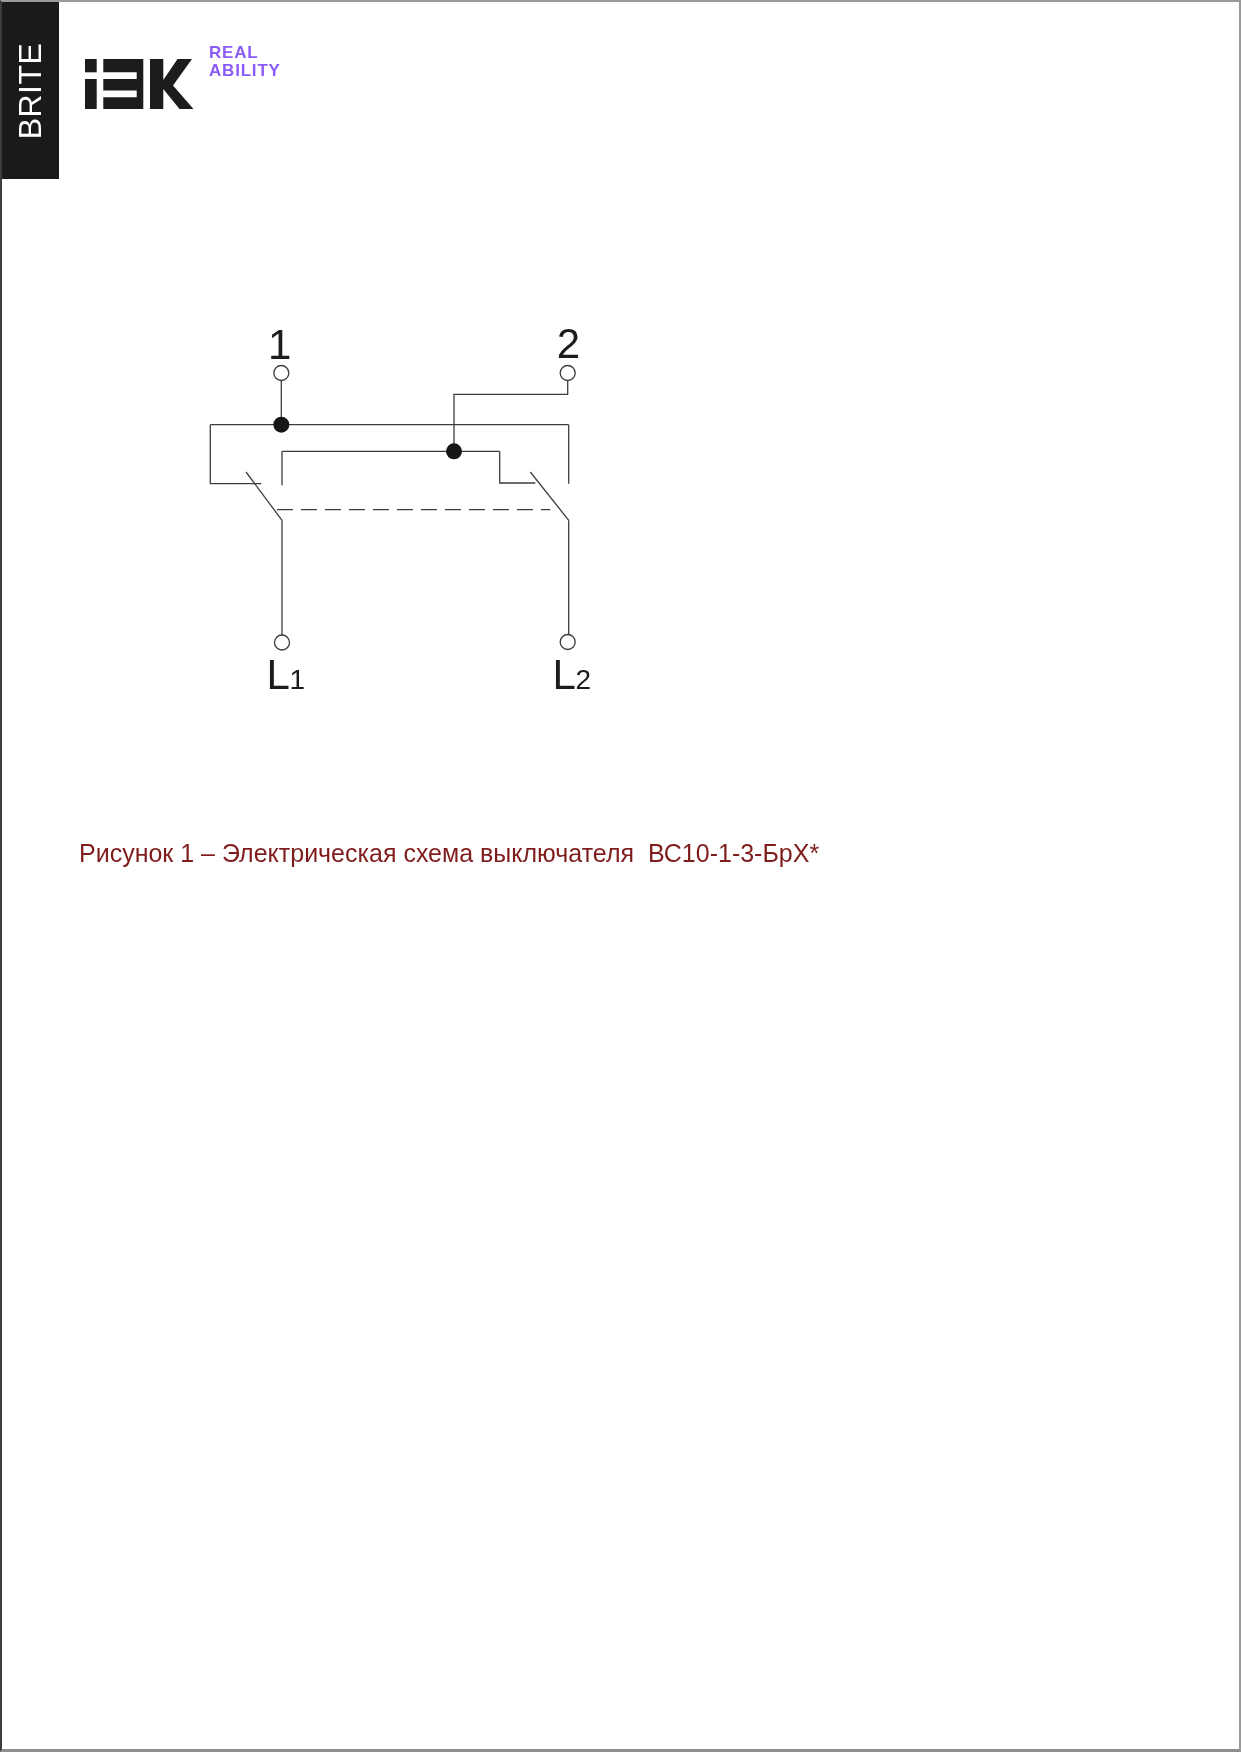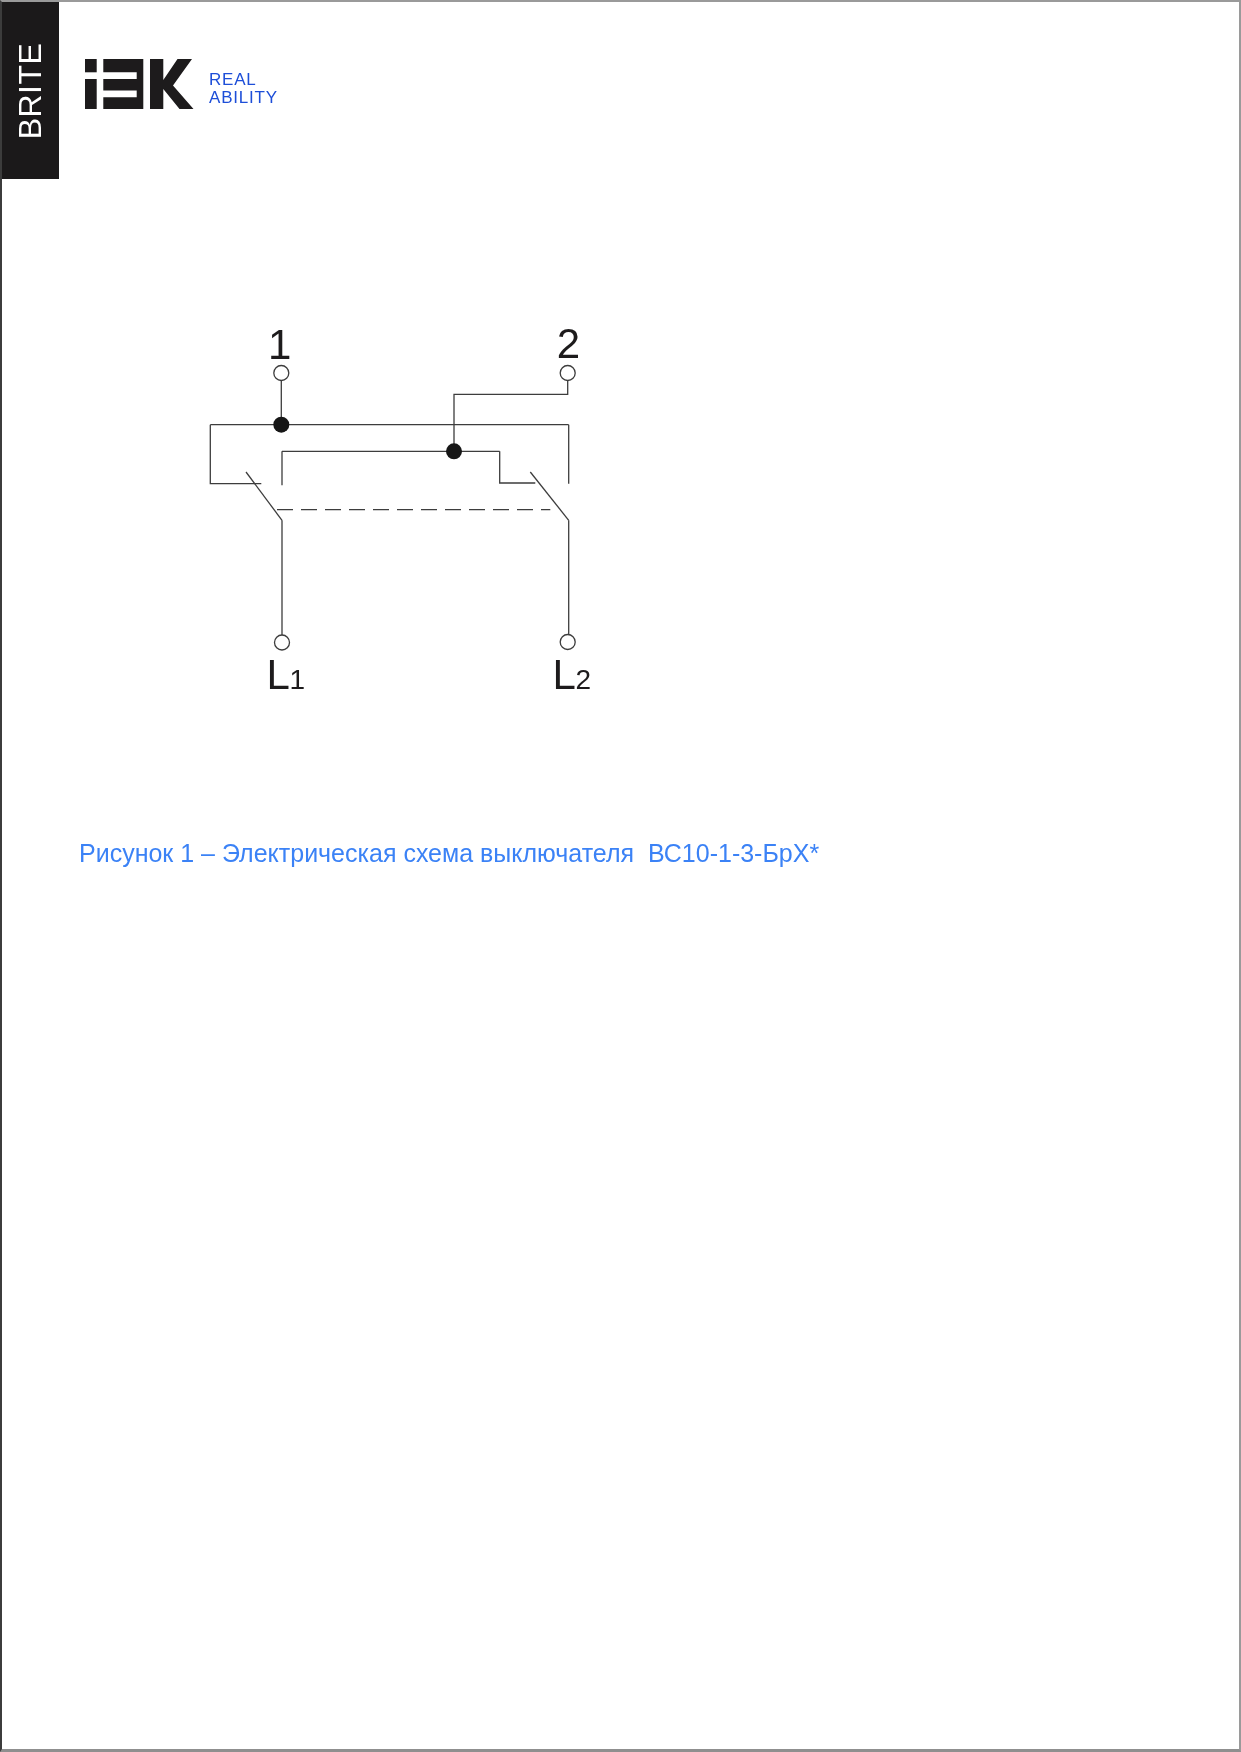--- a/index.html
+++ b/index.html
@@ -45,26 +45,26 @@
   .logo-svg {
     position: absolute;
     left: 83px;
     top: 57px;
     width: 110px;
     height: 50px;
   }
   .tagline {
     position: absolute;
     left: 207px;
-    top: 69px;
+    top: 42px;
     font-size: 17px;
-    font-weight: 400;
+    font-weight: 700;
     line-height: 17.5px;
     letter-spacing: 0.8px;
-    color: #1d4ed8;
+    color: #8b5cf6;
   }
 
   
   .circuit {
     position: absolute;
     left: 180px;
     top: 270px;
     width: 460px;
     height: 440px;
   }
@@ -74,21 +74,21 @@
   }
 
   
   .caption {
     position: absolute;
     left: 77px;
     top: 836px;
     font-size: 25px;
     line-height: 30px;
     white-space: pre;
-    color: #3b82f6;
+    color: #7f1d1d;
   }
 </style>
 </head>
 <body>
 
 <div class="page">
 
   <div class="banner">
     <span class="banner-text">BRITE</span>
   </div>

